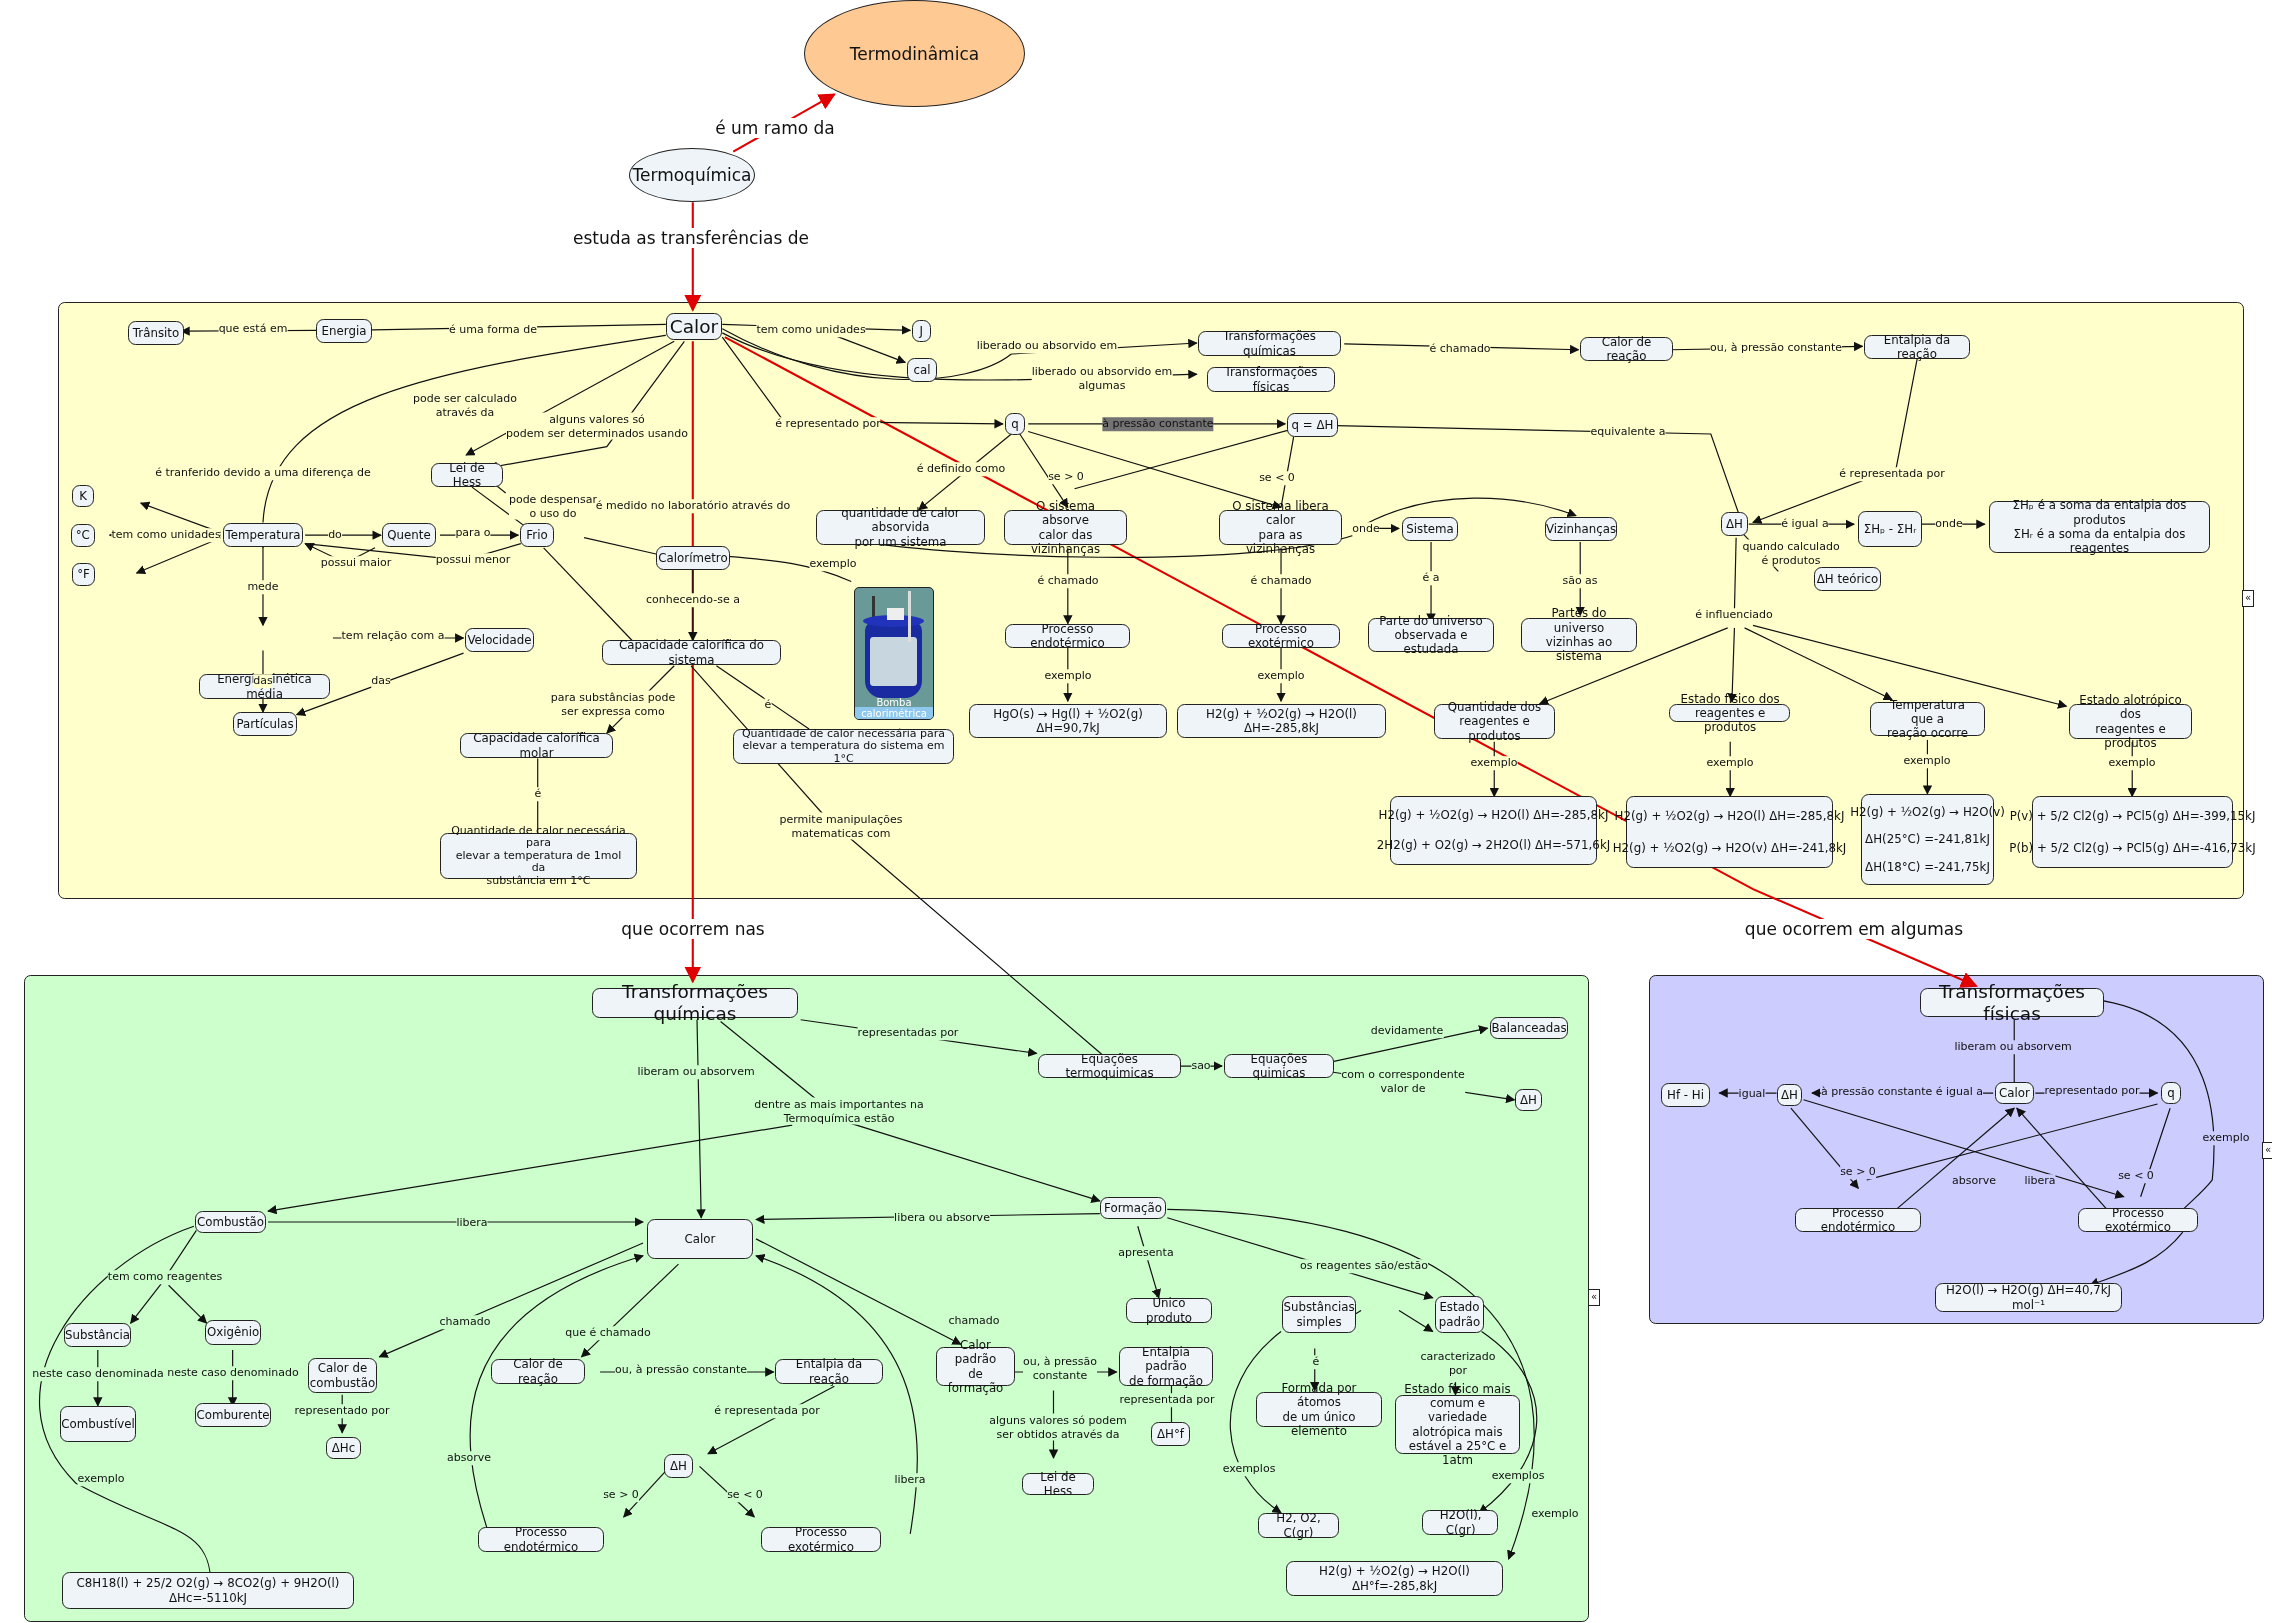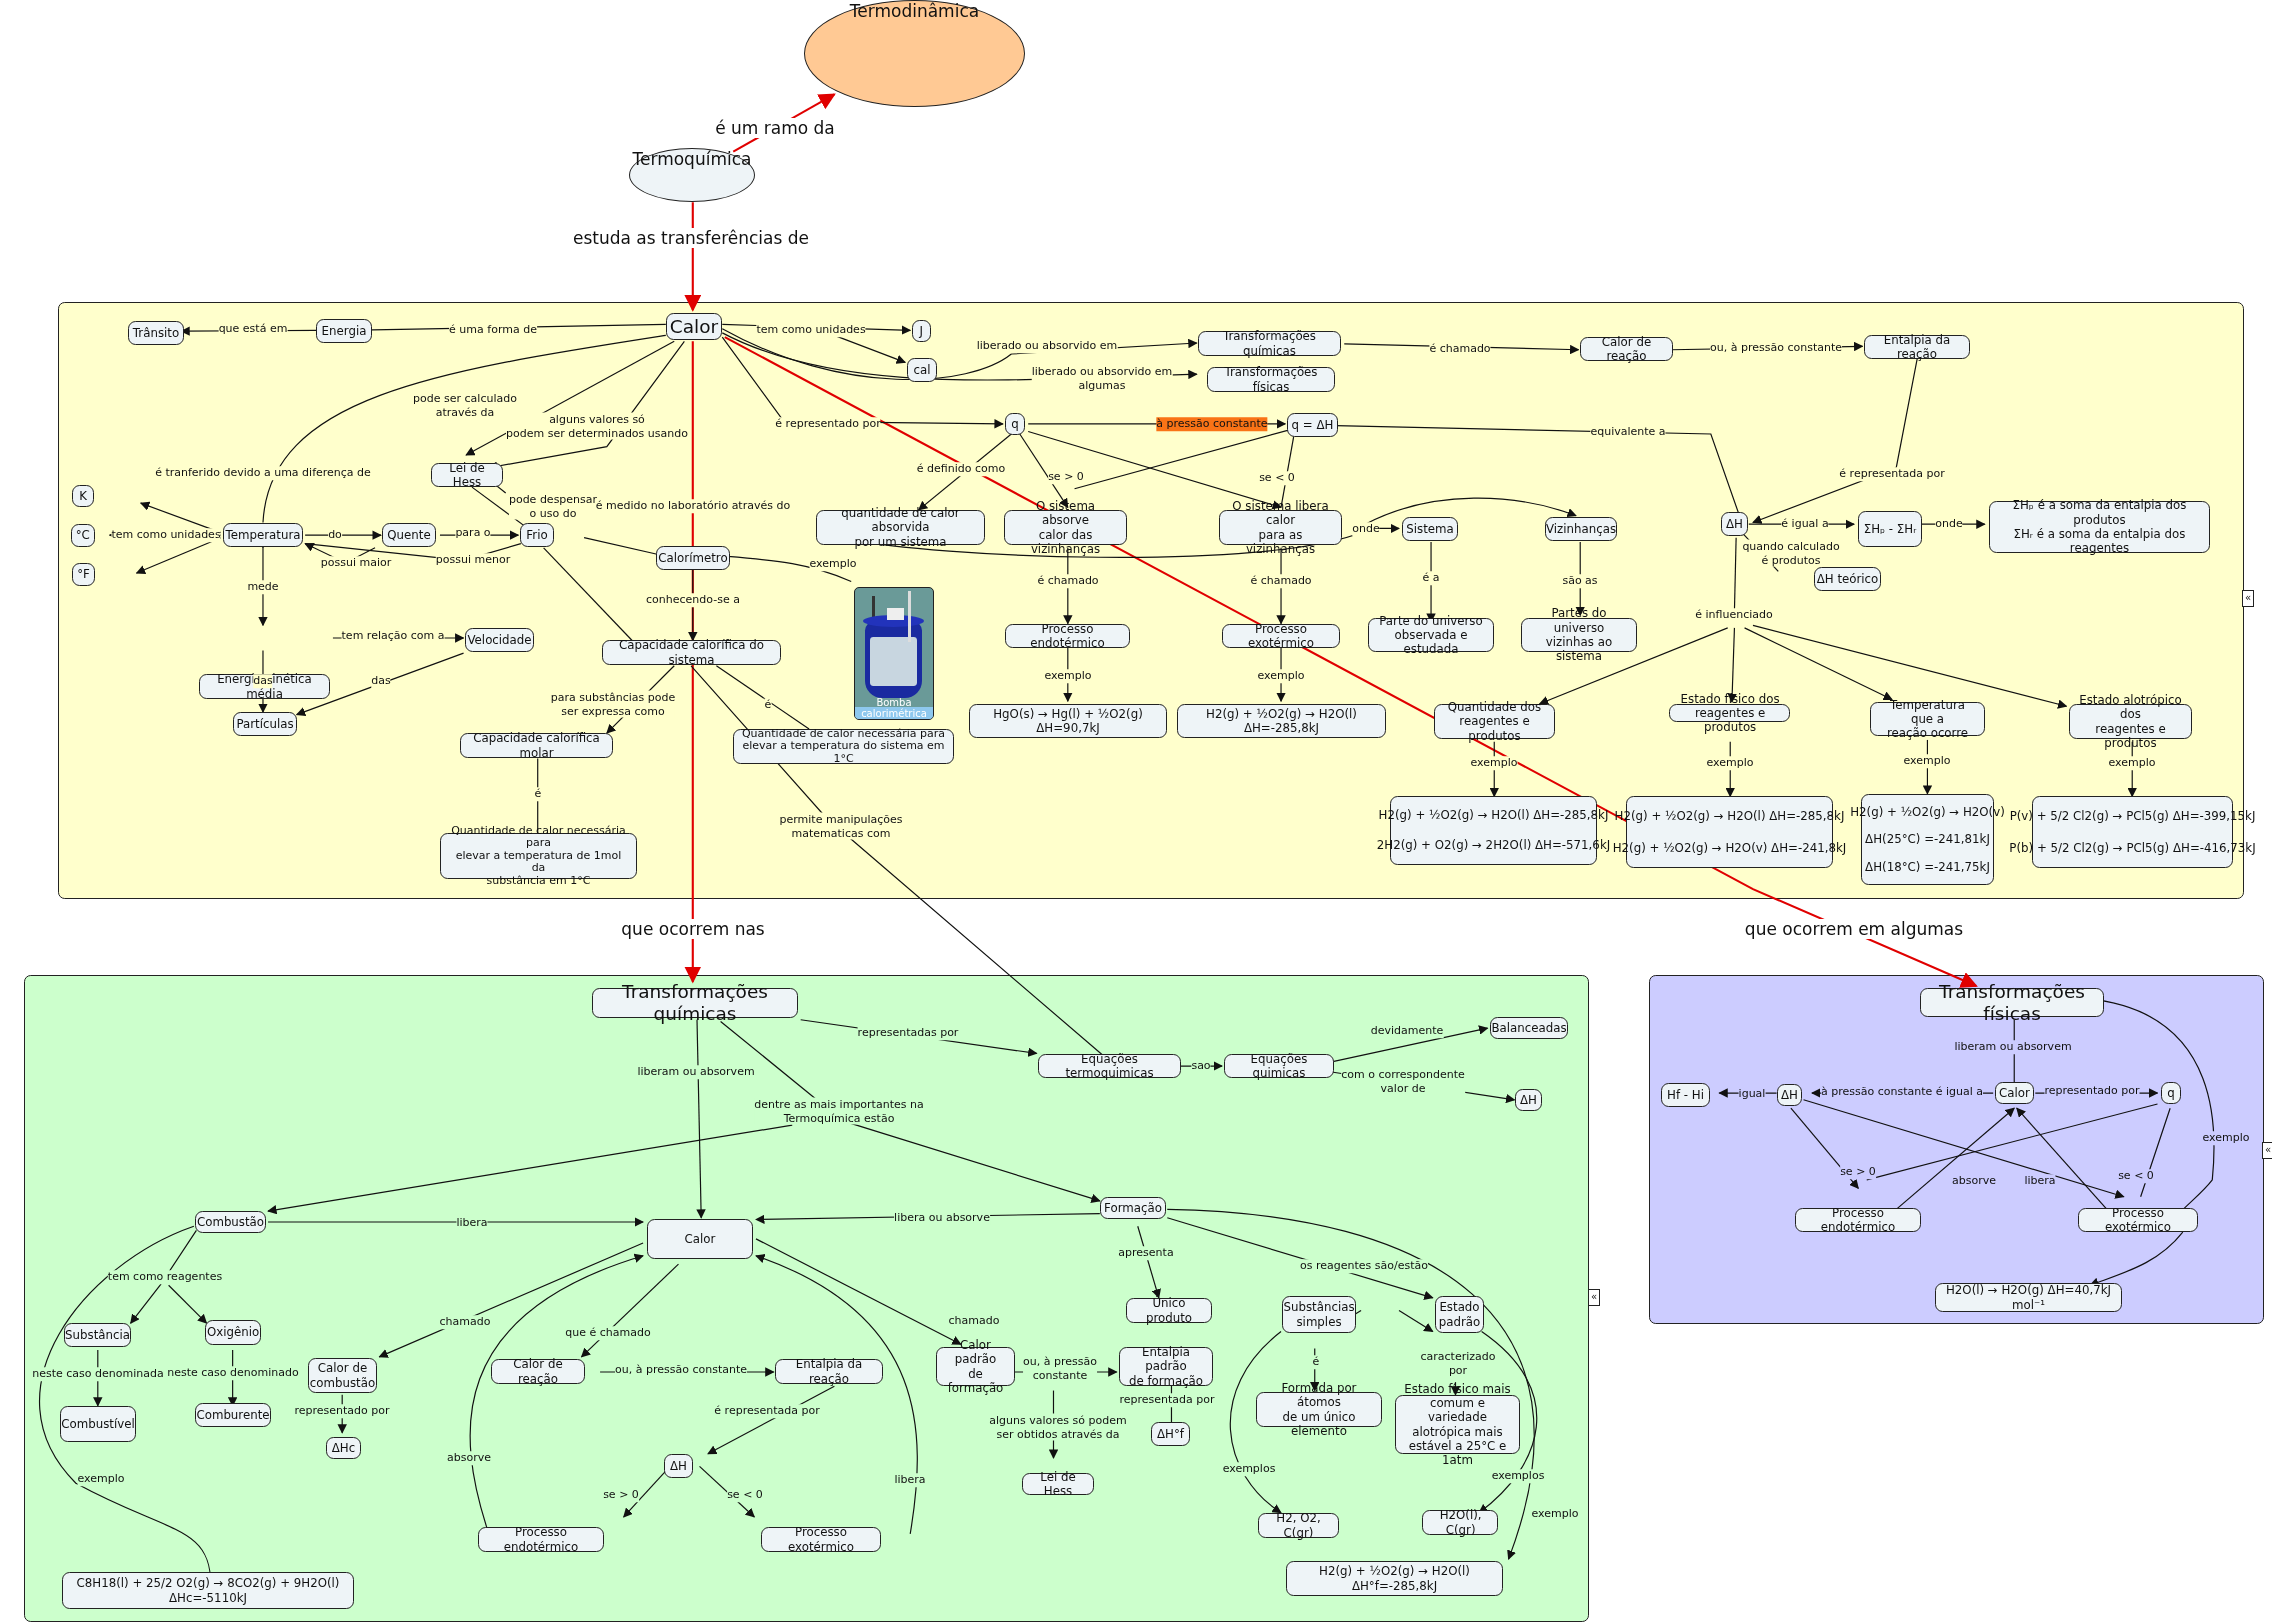--- a/index.html
+++ b/index.html
@@ -4,21 +4,21 @@
 <style>
   html,body{margin:0;padding:0;background:#fff;}
   body{width:2273px;height:1624px;position:relative;overflow:hidden;font-family:"DejaVu Sans",sans-serif;color:#111;}
   .panel{position:absolute;border:1.7px solid #222;border-radius:6.7px;}
   #p-yellow{left:58px;top:302px;width:2184px;height:595px;background:#ffffcc;}
   #p-green{left:24.4px;top:975px;width:1563px;height:645px;background:#ccffcc;}
   #p-purple{left:1649px;top:975px;width:613px;height:347px;background:#ccccff;}
   svg#links{position:absolute;left:0;top:0;width:2273px;height:1624px;pointer-events:none;}
   .n{position:absolute;background:#eef4f7;border:1.7px solid #222;border-radius:7.6px;font-size:11.8px;line-height:14.3px;text-align:center;padding:3.4px 6.7px;white-space:pre-line;box-sizing:border-box;display:flex;align-items:center;justify-content:center;}
   .n.big{font-size:18.5px;line-height:22px;}
-  .ell{position:absolute;border:1.7px solid #222;border-radius:50%;display:flex;justify-content:center;box-sizing:border-box;}
+  .ell{position:absolute;border:1.7px solid #222;border-radius:50%;display:flex;align-items:center;justify-content:center;box-sizing:border-box;}
   .l{position:absolute;font-size:11px;line-height:13.5px;text-align:center;white-space:pre-line;transform:translate(-50%,-50%);background:transparent;}
   .l.big{font-size:17px;line-height:20px;}
   .eq{font-size:11.8px;display:block;text-align:left;white-space:nowrap;}
   .collapse{position:absolute;width:10px;height:15px;border:0.8px solid #222;background:#fff;font-size:10px;line-height:13.5px;text-align:center;}
   .bomba{position:absolute;left:854px;top:587px;width:78px;height:131px;border:1.7px solid #222;border-radius:5px;background:#6a9a98;overflow:hidden;}
   .bomba .jar{position:absolute;left:10px;top:34px;width:57px;height:76px;background:#1a2aa0;border-radius:8.4px 8.4px 17px 17px;}
   .bomba .glass{position:absolute;left:15px;top:49px;width:47px;height:49px;background:#c8d6e0;border-radius:3.4px;}
   .bomba .lid{position:absolute;left:8.4px;top:27px;width:61px;height:11.8px;background:#2233bb;border-radius:50%;}
   .bomba .rod1{position:absolute;left:17px;top:8.4px;width:2.5px;height:34px;background:#333;}
   .bomba .rod2{position:absolute;left:53px;top:3.4px;width:3.4px;height:51px;background:#ddd;}
@@ -198,21 +198,21 @@
 <div class="l" style="left:1102px;top:378px;background:#ffffcc;">liberado ou absorvido em
 algumas</div>
 <div class="n" style="left:1198px;top:331px;width:143px;height:25px;">Transformações químicas</div>
 <div class="n" style="left:1207px;top:367px;width:128px;height:25px;">Transformações físicas</div>
 <div class="l" style="left:1460px;top:349px;background:#ffffcc;">é chamado</div>
 <div class="n" style="left:1580px;top:337px;width:93px;height:23.6px;">Calor de reação</div>
 <div class="l" style="left:1776px;top:348px;background:#ffffcc;">ou, à pressão constante</div>
 <div class="n" style="left:1864px;top:335px;width:106px;height:23.6px;">Entalpia da reação</div>
 <div class="l" style="left:828px;top:424px;background:#ffffcc;">é representado por</div>
 <div class="n" style="left:1005px;top:413px;width:20px;height:22px;padding:1.7px;">q</div>
-<div class="l" style="left:1212px;top:424px;background:#f97316;">à pressão constante</div>
+<div class="l" style="left:1158px;top:424px;background:#737373;">à pressão constante</div>
 <div class="n" style="left:1287px;top:413px;width:51px;height:23.6px;padding:1.7px;">q = ΔH</div>
 <div class="l" style="left:1628px;top:432px;background:#ffffcc;">equivalente a</div>
 <div class="l" style="left:1892px;top:474px;background:#ffffcc;">é representada por</div>
 <div class="n" style="left:1721px;top:512px;width:27px;height:23.6px;padding:1.7px;">ΔH</div>
 <div class="l" style="left:1805px;top:524px;background:#ffffcc;">é igual a</div>
 <div class="n" style="left:1858px;top:511px;width:64px;height:36px;padding:1.7px;">ΣHₚ - ΣHᵣ</div>
 <div class="l" style="left:1949px;top:524px;background:#ffffcc;">onde</div>
 <div class="n" style="left:1989px;top:501px;width:221px;height:52px;flex-direction:column;">
   <span>ΣHₚ é a soma da entalpia dos produtos</span>
   <span style="height:10px"></span>

